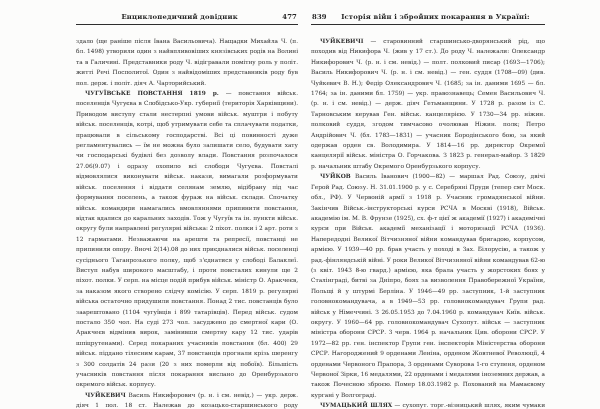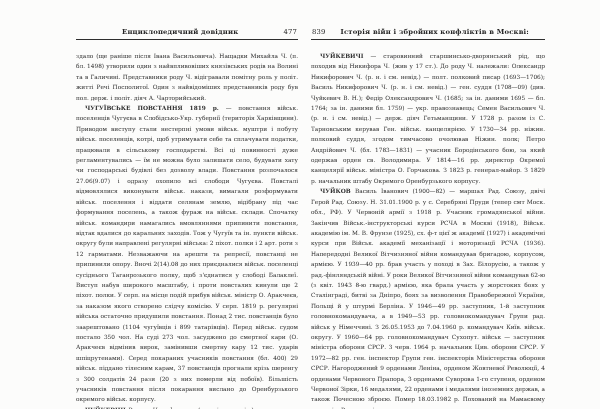--- a/index.html
+++ b/index.html
@@ -12,24 +12,23 @@
   }
   .page { position:absolute; top:13px; }
   #page-left  { left:76px;  width:222px; }
   #page-right { left:311px; width:234px; }
 
   .pg-header {
     display:flex; align-items:baseline;
     font-size:6.8px; font-weight:bold; color:#252525;
     letter-spacing:0.2px;
     padding:0 1px 3px 1px;
-    margin-top:15px;
   }
   .pg-header .hd-title { flex:1; text-align:center; }
-  .pg-header .hd-num   { font-weight:normal;text-align:center; }
+  .pg-header .hd-num   { font-weight:bold;text-align:center; }
   .hd-rule { border-top:1.3px solid #2e2e2e; height:0; }
 
   .pg-body {
     margin-top:11px;
     font-size:5.8px;
     line-height:10.4px;
     text-align:justify;
     color:#2d2d2d;
     overflow:hidden;
   }
@@ -51,21 +50,21 @@
     <p><span class="term">ЧУГУЇВСЬКЕ ПОВСТАННЯ 1819 р.</span>
       <span>— повстання військ. поселенців Чугуєва в Слобідсько-Укр. губернії (територія Харківщини). Приводом виступу стали нестерпні умови військ. муштри і побуту військ. поселенців, котрі, щоб утримувати себе та сплачувати податки, працювали в сільському господарстві. Всі ці повинності дуже регламентувались — їм не можна було залишати село, будувати хату чи господарські будівлі без дозволу влади. Повстання розпочалося 27.06(9.07) і одразу охопило всі слободи Чугуєва. Повсталі відмовлялися виконувати військ. накази, вимагали розформувати військ. поселення і віддати селянам землю, відібрану під час формування поселень, а також фураж на військ. склади. Спочатку військ. командири намагались вмовляннями припинити повстання, відтак вдалися до каральних заходів. Тож у Чугуїв та ін. пункти військ. округу були направлені регулярні війська: 2 піхот. полки і 2 арт. роти з 12 гарматами. Незважаючи на арешти та репресії, повстанці не припинили опору. Вночі 2(14).08 до них приєдналися військ. поселенці сусіднього Таганрозького полку, щоб з'єднатися у слободі Балаклеї. Виступ набув широкого масштабу, і проти повсталих кинули ще 2 піхот. полки. У серп. на місце подій прибув військ. міністр О. Аракчеєв, за наказом якого створено слідчу комісію. У серп. 1819 р. регулярні війська остаточно придушили повстання. Понад 2 тис. повстанців було заарештовано (1104 чугуївців і 899 татарівців). Перед військ. судом постало 350 чол. На суді 273 чол. засуджено до смертної кари (О. Аракчеєв відмінив вирок, замінивши смертну кару 12 тис. ударів шпіцрутенами). Серед покараних учасників повстання (бл. 400) 29 військ. піддано тілесним карам, 37 повстанців прогнали крізь шеренгу з 300 солдатів 24 рази (20 з них померли від побоїв). Більшість учасників повстання після покарання вислано до Оренбурзького окремого військ. корпусу.</span></p>
     <p><span class="term">ЧУЙКЕВИЧ</span>
       <span>Василь Никифорович (р. н. і см. невід.) — укр. держ. діяч 1 пол. 18 ст. Належав до козацько-старшинського роду Чуйкевичів. Народився на Полтавщині. Служив військовим у гетьмана І. Мазепи, військ. канцеляристом (1689, 1697), Київський городовий полковник (1700). У 1702 р. обійняв посаду реєнта Ген. військ. канцелярії. У 1708—09 рр. ген. суддя. У 1707 р. одружився з М. Кочубей. Підтримував І. Мазепу у його прагненні відстояти укр. державність. У день Полт. битви 1709 р. разом із кількома старшинами покинув І. Мазепу і перейшов на бік рос. царя Петра І. Був заарештований і відправлений на заслання до Сибіру, де через деякий час постригся у ченці.</span></p>
   </div>
 </div>
 
 <div class="page" id="page-right">
   <div class="pg-header">
     <span class="hd-num">839</span>
-    <span class="hd-title">Історія війн і збройних конфліктів в Москві:</span>
+    <span class="hd-title">Історія війн і збройних покарання в Україні:</span>
   </div>
   <div class="hd-rule"></div>
   <div class="pg-body">
     <p><span class="term">ЧУЙКЕВИЧІ</span>
       <span>— старовинний старшинсько-дворянський рід, що походив від Никифора Ч. (жив у 17 ст.). До роду Ч. належали: Олександр Никифорович Ч. (р. н. і см. невід.) — полт. полковий писар (1693—1706); Василь Никифорович Ч. (р. н. і см. невід.) — ген. суддя (1708—09) (див. Чуйкевич В. Н.); Федір Олександрович Ч. (1685; за ін. даними 1695 — бл. 1764; за ін. даними бл. 1759) — укр. правознавець; Семен Васильович Ч. (р. н. і см. невід.) — держ. діяч Гетьманщини. У 1728 р. разом із С. Тарновським керував Ген. військ. канцелярією. У 1730—34 рр. ніжин. полковий суддя, згодом тимчасово очолював Ніжин. полк; Петро Андрійович Ч. (бл. 1783—1831) — учасник Бородінського бою, за який одержав орден св. Володимира. У 1814—16 рр. директор Окремої канцелярії військ. міністра О. Горчакова. З 1823 р. генерал-майор. З 1829 р. начальник штабу Окремого Оренбурзького корпусу.</span></p>
     <p><span class="term">ЧУЙКОВ</span>
       <span>Василь Іванович (1900—82) — маршал Рад. Союзу, двічі Герой Рад. Союзу. Н. 31.01.1900 р. у с. Серебряні Пруди (тепер смт Моск. обл., РФ). У Червоній армії з 1918 р. Учасник громадянської війни. Закінчив Військ.-інструкторські курси РСЧА в Москві (1918), Військ. академію ім. М. В. Фрунзе (1925), сх. ф-т цієї ж академії (1927) і академічні курси при Військ. академії механізації і моторизації РСЧА (1936). Напередодні Великої Вітчизняної війни командував бригадою, корпусом, армією. У 1939—40 рр. брав участь у поході в Зах. Білорусію, а також у рад.-фінляндській війні. У роки Великої Вітчизняної війни командував 62-ю (з квіт. 1943 8-ю гвард.) армією, яка брала участь у жорстоких боях у Сталінграді, битві за Дніпро, боях за визволення Правобережної України, Польщі й у штурмі Берліна. У 1946—49 рр. заступник, 1-й заступник головнокомандувача, а в 1949—53 рр. головнокомандувач Групи рад. військ у Німеччині. З 26.05.1953 до 7.04.1960 р. командувач Київ. військ. округу. У 1960—64 рр. головнокомандувач Сухопут. військ — заступник міністра оборони СРСР. З черв. 1964 р. начальник Цив. оборони СРСР. У 1972—82 рр. ген. інспектор Групи ген. інспекторів Міністерства оборони СРСР. Нагороджений 9 орденами Леніна, орденом Жовтневої Революції, 4 орденами Червоного Прапора, 3 орденами Суворова 1-го ступеня, орденом Червоної Зірки, 16 медалями, 22 орденами і медалями іноземних держав, а також Почесною зброєю. Помер 18.03.1982 р. Похований на Мамаєвому кургані у Волгограді.</span></p>
     <p><span class="term">ЧУМАЦЬКИЙ ШЛЯХ</span>
       <span>— сухопут. торг.-візницький шлях, яким чумаки в 16—19 ст. возили сіль з Чорномор. узбережжя, Криму, а в Україну — хліб та ін. сільськогосп. продукти. Пролягав по лівому березі Дніпра через таврійські степи до Перекопу, а звідти у Крим. Втратив своє значення в 1870—80-х рр. у зв'язку з розвитком залізниць і річкового транспорту та припиненням чумацького промислу.</span></p>
   </div>

